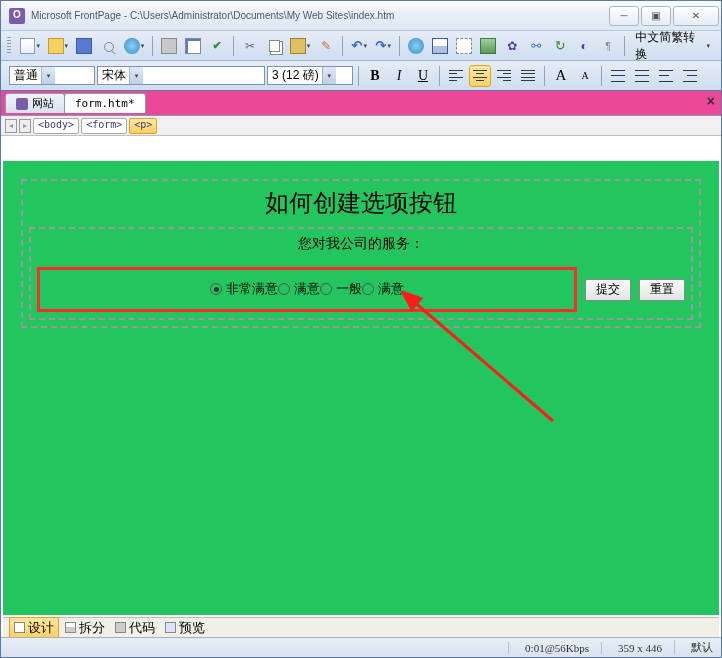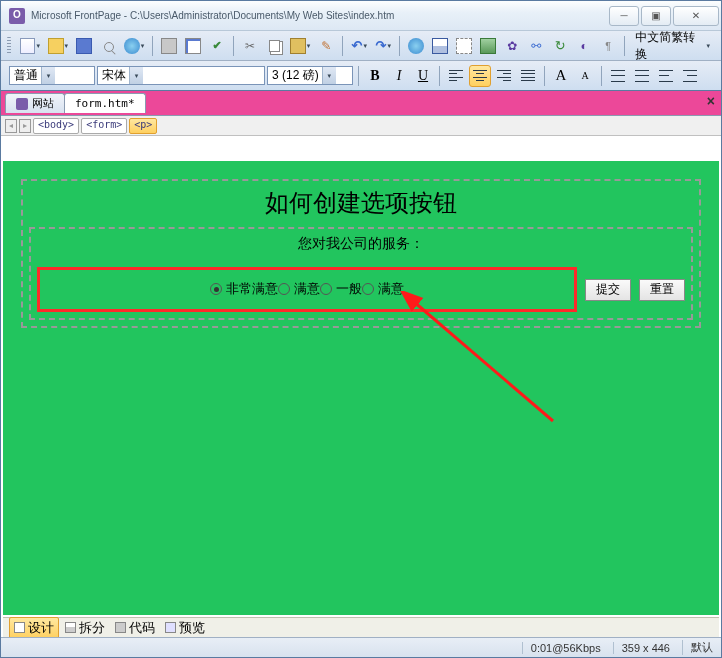--- a/index.html
+++ b/index.html
@@ -74,21 +74,21 @@
 .radio-item { display: flex; align-items: center; gap: 4px; font-size: 13px; font-family: "SimSun", serif; }
 .radio { width: 12px; height: 12px; border: 1px solid #555; border-radius: 50%; display: inline-flex; align-items: center; justify-content: center; }
 .radio.checked::after { content: ""; width: 5px; height: 5px; background: #333; border-radius: 50%; }
 .form-btn { height: 22px; padding: 0 10px; border: 1px solid #888; background: linear-gradient(#fafafa,#e4e4e4); font-size: 12px; font-family: "SimSun", serif; }
 .arrow { position: absolute; pointer-events: none; }
 .viewbar { position: absolute; bottom: 20px; left: 2px; right: 2px; height: 20px; background: #f0f0e8; border-top: 1px solid #c0c0b0; display: flex; align-items: center; padding: 0 6px; gap: 2px; font-size: 13px; }
 .viewbtn { padding: 1px 4px; display: flex; align-items: center; gap: 3px; }
 .viewbtn.active { background: linear-gradient(#ffe8a0,#ffd060); border: 1px solid #e0a030; border-radius: 2px; }
 .vb-icon { width: 11px; height: 11px; border: 1px solid #888; }
 .statusbar { position: absolute; bottom: 0; left: 0; right: 0; height: 20px; background: linear-gradient(#e8eef6,#d8e2ee); border-top: 1px solid #a0b0c4; display: flex; align-items: center; justify-content: flex-end; padding: 0 8px; gap: 12px; font-size: 11px; color: #333; }
-.statusbar .cell { border-left: 1px solid #b0c0d0; padding-left: 8px; }
+.statusbar .cell { border-left: 1px solid #b0c0d0; padding-left: 16px; font-family: Liberation Serif, serif; }
 </style>
 </head>
 <body>
 
 <div class="window">
 
   <div class="titlebar">
     <span class="app-icon"></span>
     <span class="title">Microsoft FrontPage - C:\Users\Administrator\Documents\My Web Sites\index.htm</span>
     <div class="win-btns">

